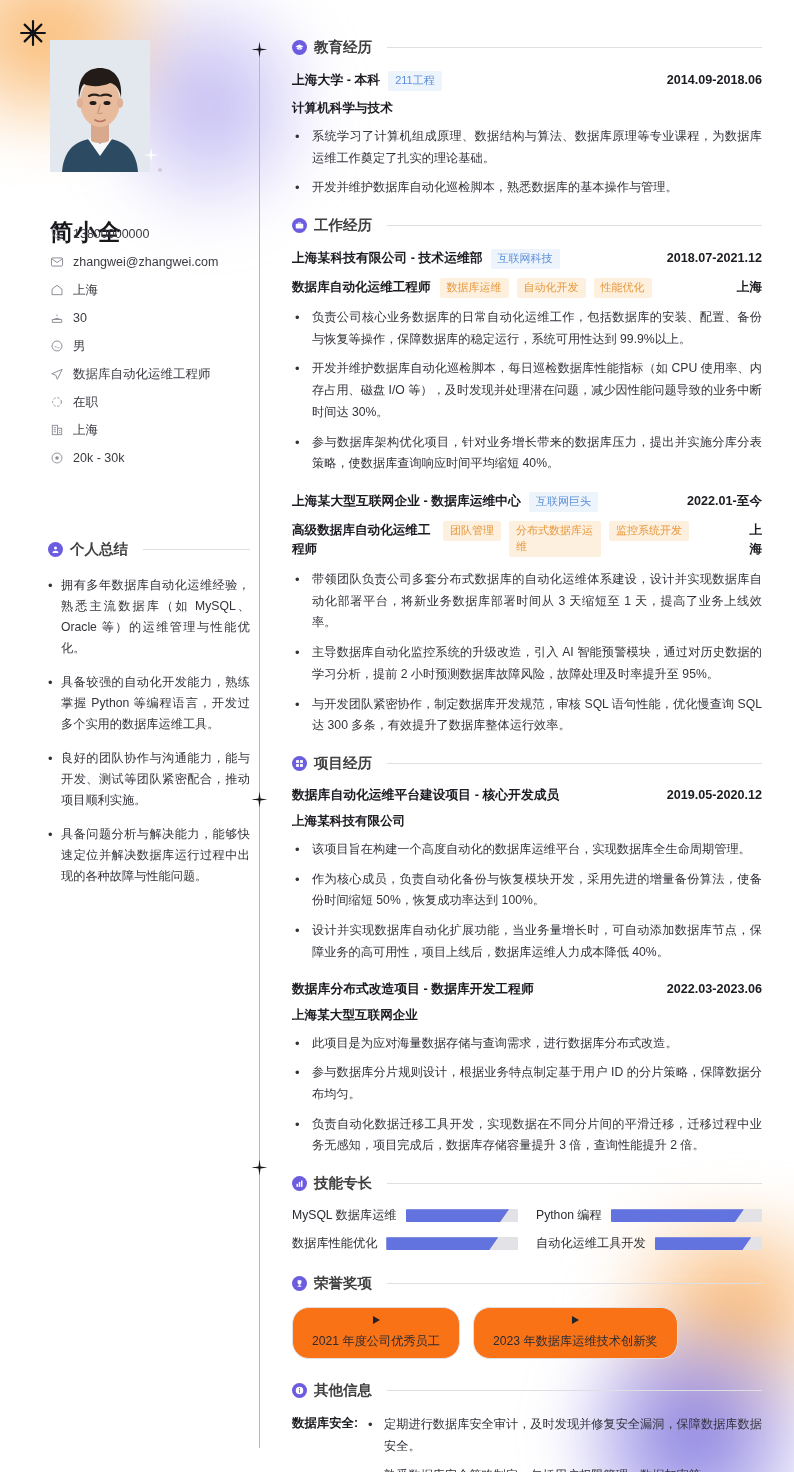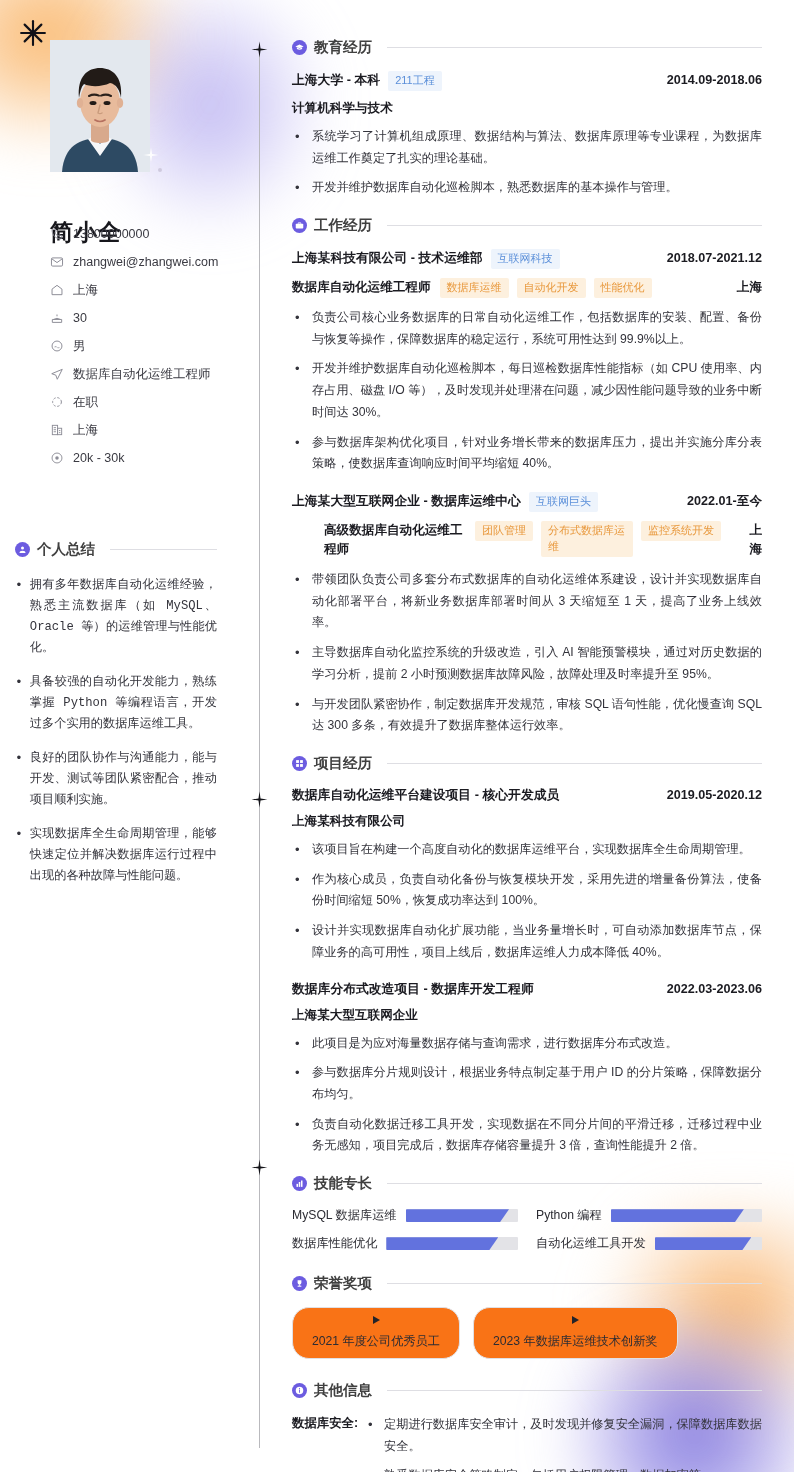--- a/index.html
+++ b/index.html
@@ -91,21 +91,21 @@
   .sec-head { display: flex; align-items: center; gap: 7px; }
   .sec-badge {
     width: 15px; height: 15px; flex: 0 0 15px; border-radius: 50%;
     background: #6C5CE0; position: relative;
     display: flex; align-items: center; justify-content: center;
   }
   .sec-badge svg { width: 9px; height: 9px; color: #ffffff; }
   .sec-title { font-size: 14.5px; font-weight: 700; color: #404040; white-space: nowrap; }
   .sec-rule { flex: 1 1 auto; height: 1px; background: #dedee3; margin-left: 8px; }
 
-  .summary-block { position: absolute; left: 15px; top: 540px; width: 202px; font-family: Liberation Mono, monospace; }
+  .summary-block { position: absolute; left: 48px; top: 540px; width: 202px; }
   .summary-body { margin-top: 16px; }
   .sum-item {
     display: flex; gap: 7px; margin-bottom: 13px;
     font-size: 12.2px; line-height: 1.72; color: #33333b; text-align: justify;
   }
   .sum-item .bullet { flex: 0 0 6px; font-size: 13px; line-height: 1.62; color: #33333b; }
 
   
   .right { position: absolute; left: 292px; top: 0; width: 470px; }
   .rsection { margin-bottom: 6px; }
@@ -129,21 +129,21 @@
   .entry-sub {
     margin-top: 9px;
     font-size: 12.6px; font-weight: 700; color: #1b1b21;
   }
   .role-row {
     margin-top: 9px; display: flex; align-items: flex-start; gap: 9px;
   }
   .role-name {
     font-size: 12.6px; font-weight: 700; color: #1b1b21; line-height: 1.55;
   }
-  .role-name.wrap { max-width: 142px; margin-left: 32px; }
+  .role-name.wrap { max-width: 142px; }
   .role-tags { display: flex; gap: 8px; flex: 1 1 auto; }
   .role-tags .tag { align-self: flex-start; }
   .role-tags .tag.twoline { max-width: 66px; white-space: normal; }
   .role-tags .tag.twoline.wide { max-width: 92px; }
   .role-loc {
     margin-left: auto; font-size: 12.6px; font-weight: 700; color: #1b1b21;
     text-align: right; max-width: 16px; line-height: 1.55;
   }
   .role-loc.nowrap { max-width: none; }
 
@@ -358,21 +358,21 @@
         <div class="sum-item">
           <span class="bullet">•</span>
           <span>具备较强的自动化开发能力，熟练掌握 Python 等编程语言，开发过多个实用的数据库运维工具。</span>
         </div>
         <div class="sum-item">
           <span class="bullet">•</span>
           <span>良好的团队协作与沟通能力，能与开发、测试等团队紧密配合，推动项目顺利实施。</span>
         </div>
         <div class="sum-item">
           <span class="bullet">•</span>
-          <span>实现数据库全生命周期管理，能够快速定位并解决数据库运行过程中出现的各种故障与性能问题。</span>
+          <span>具备问题分析与解决能力，能够快速定位并解决数据库运行过程中出现的各种故障与性能问题。</span>
         </div>
       </div>
     </div>
   </div>
 
   <div class="right">
 
     <div class="rsection" style="margin-top:38px">
       <div class="sec-head">
         <span class="sec-badge">

